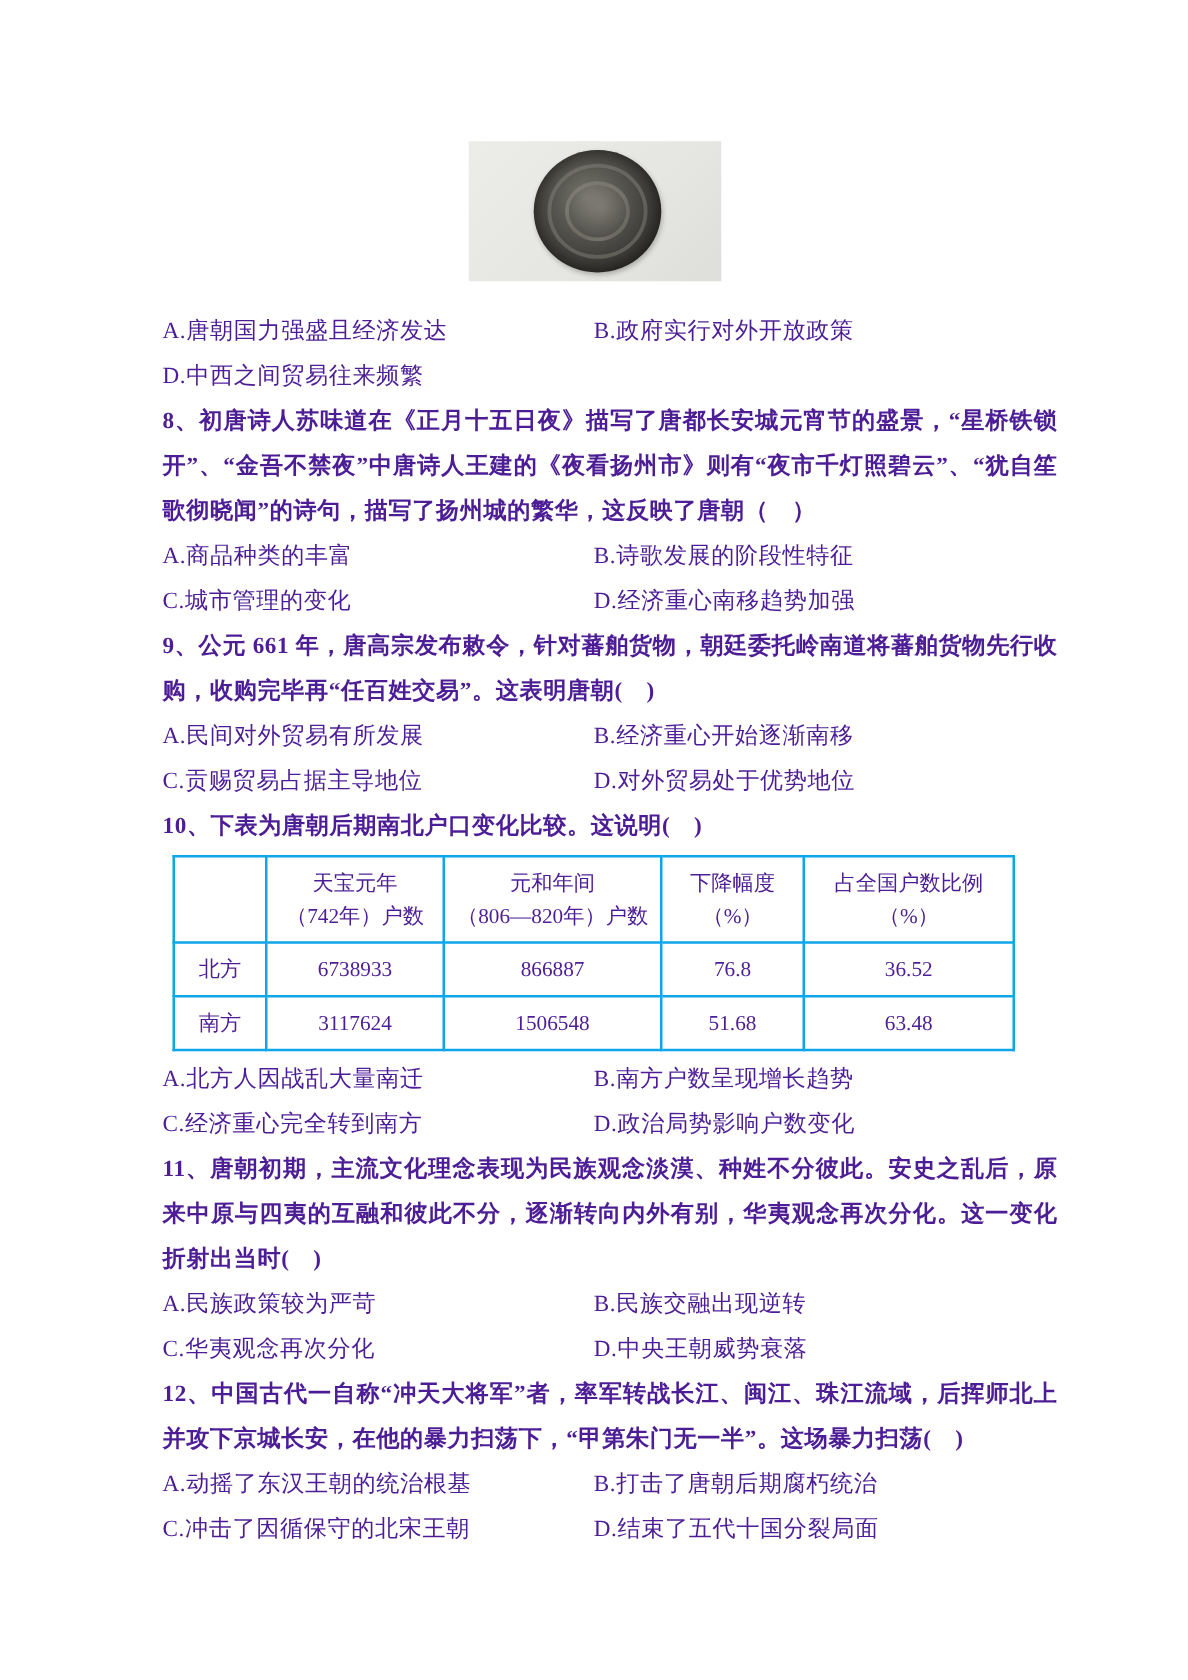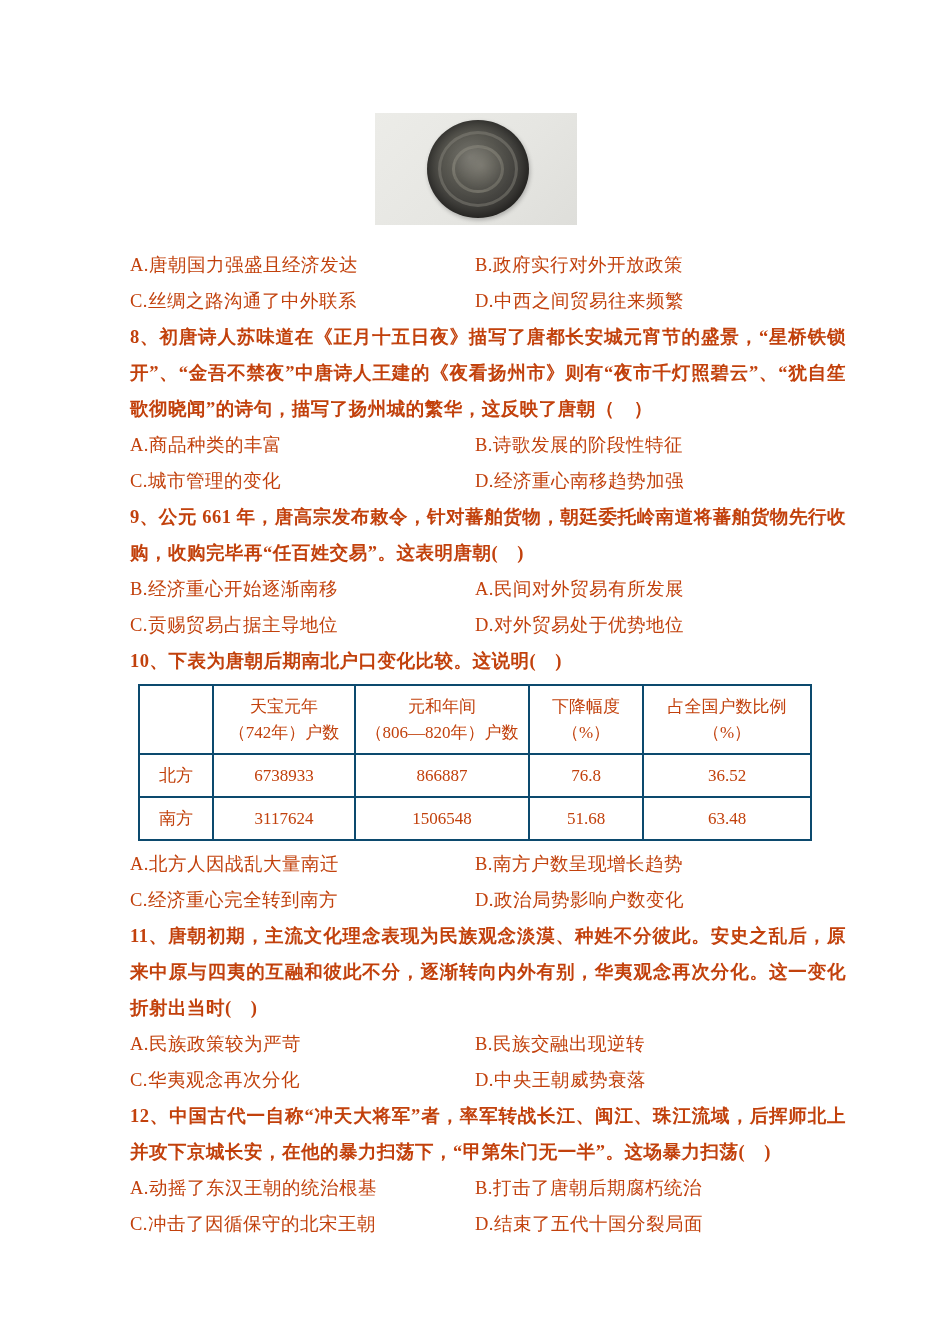--- a/index.html
+++ b/index.html
@@ -1,19 +1,19 @@
 <!DOCTYPE html>
 <html><head>
 <meta charset="utf-8">
 <style>
   html,body { margin:0; padding:0; background:#ffffff; }
   .page {
     position:relative; width:912px; height:1344px; background:#ffffff;
     overflow:hidden; font-family:"Liberation Serif","DejaVu Serif",serif;
-    color:#c2410c;
+    color:#4c1d95;
     border-radius:23px;
   }
   .figure {
     position:absolute; left:375px; top:113px; width:202px; height:112px;
     background:linear-gradient(135deg,#ecece8 0%,#e6e6e2 55%,#dededa 100%);
   }
   .coin {
     position:absolute; left:52px; top:7px; width:102px; height:98px; border-radius:50%;
     background:radial-gradient(circle at 42% 38%, #73726b 0%, #5a5952 28%, #454440 55%, #312f2c 82%, #262523 100%);
     box-shadow:inset 0 0 16px rgba(0,0,0,.6), 1px 2px 4px rgba(0,0,0,.25);
@@ -31,57 +31,56 @@
     position:absolute; left:130px; top:247px; width:716px;
     font-size:18.5px; letter-spacing:.5px;
   }
   p.stem { margin:0; text-align:justify; line-height:36px;font-weight:bold; }
   .options { display:grid; grid-template-columns:345px 1fr; }
   .opt { line-height:36px; white-space:nowrap; }
   table.qtable {
     border-collapse:collapse; table-layout:fixed; width:672px;
     margin:5px 0 5px 8px; font-size:17px; letter-spacing:0;
   }
-  table.qtable td { border:2px solid #0c4a6e; text-align:center; vertical-align:middle; padding:0; }
+  table.qtable td { border:2px solid #0ea5e9; text-align:center; vertical-align:middle; padding:0; }
   tr.thead-row td { height:67px; line-height:26px; }
   tr.data-row td { height:41px; }
   col.c0 { width:74px; }  col.c1 { width:142px; }
   col.c2 { width:174px; } col.c3 { width:114px; }
   col.c4 { width:168px; }
 </style>
 </head>
 <body>
 
 <div class="page">
 
   <div class="figure">
     <div class="coin"></div>
   </div>
 
   <div class="content">
 
     <div class="options">
       <div class="opt">A.唐朝国力强盛且经济发达</div>
       <div class="opt">B.政府实行对外开放政策</div>
-      <div class="opt">C.丝绸之路沟通了中外联系</div>
       <div class="opt">D.中西之间贸易往来频繁</div>
     </div>
 
     <p class="stem"><span>8、</span><span>初唐诗人苏味道在《正月十五日夜》描写了唐都长安城元宵节的盛景，“星桥铁锁开”、“金吾不禁夜”中唐诗人王建的《夜看扬州市》则有“夜市千灯照碧云”、“犹自笙歌彻晓闻”的诗句，描写了扬州城的繁华，这反映了唐朝（　）</span></p>
     <div class="options">
       <div class="opt">A.商品种类的丰富</div>
       <div class="opt">B.诗歌发展的阶段性特征</div>
       <div class="opt">C.城市管理的变化</div>
       <div class="opt">D.经济重心南移趋势加强</div>
     </div>
 
     <p class="stem"><span>9、</span><span>公元 661 年，唐高宗发布敕令，针对蕃舶货物，朝廷委托岭南道将蕃舶货物先行收购，收购完毕再“任百姓交易”。这表明唐朝(　)</span></p>
     <div class="options">
+      <div class="opt">A.民间对外贸易有所发展</div>
       <div class="opt">B.经济重心开始逐渐南移</div>
-      <div class="opt">A.民间对外贸易有所发展</div>
       <div class="opt">C.贡赐贸易占据主导地位</div>
       <div class="opt">D.对外贸易处于优势地位</div>
     </div>
 
     <p class="stem"><span>10、</span><span>下表为唐朝后期南北户口变化比较。这说明(　)</span></p>
 
     <table class="qtable">
       <colgroup>
           <col class="c0">
           <col class="c1">

